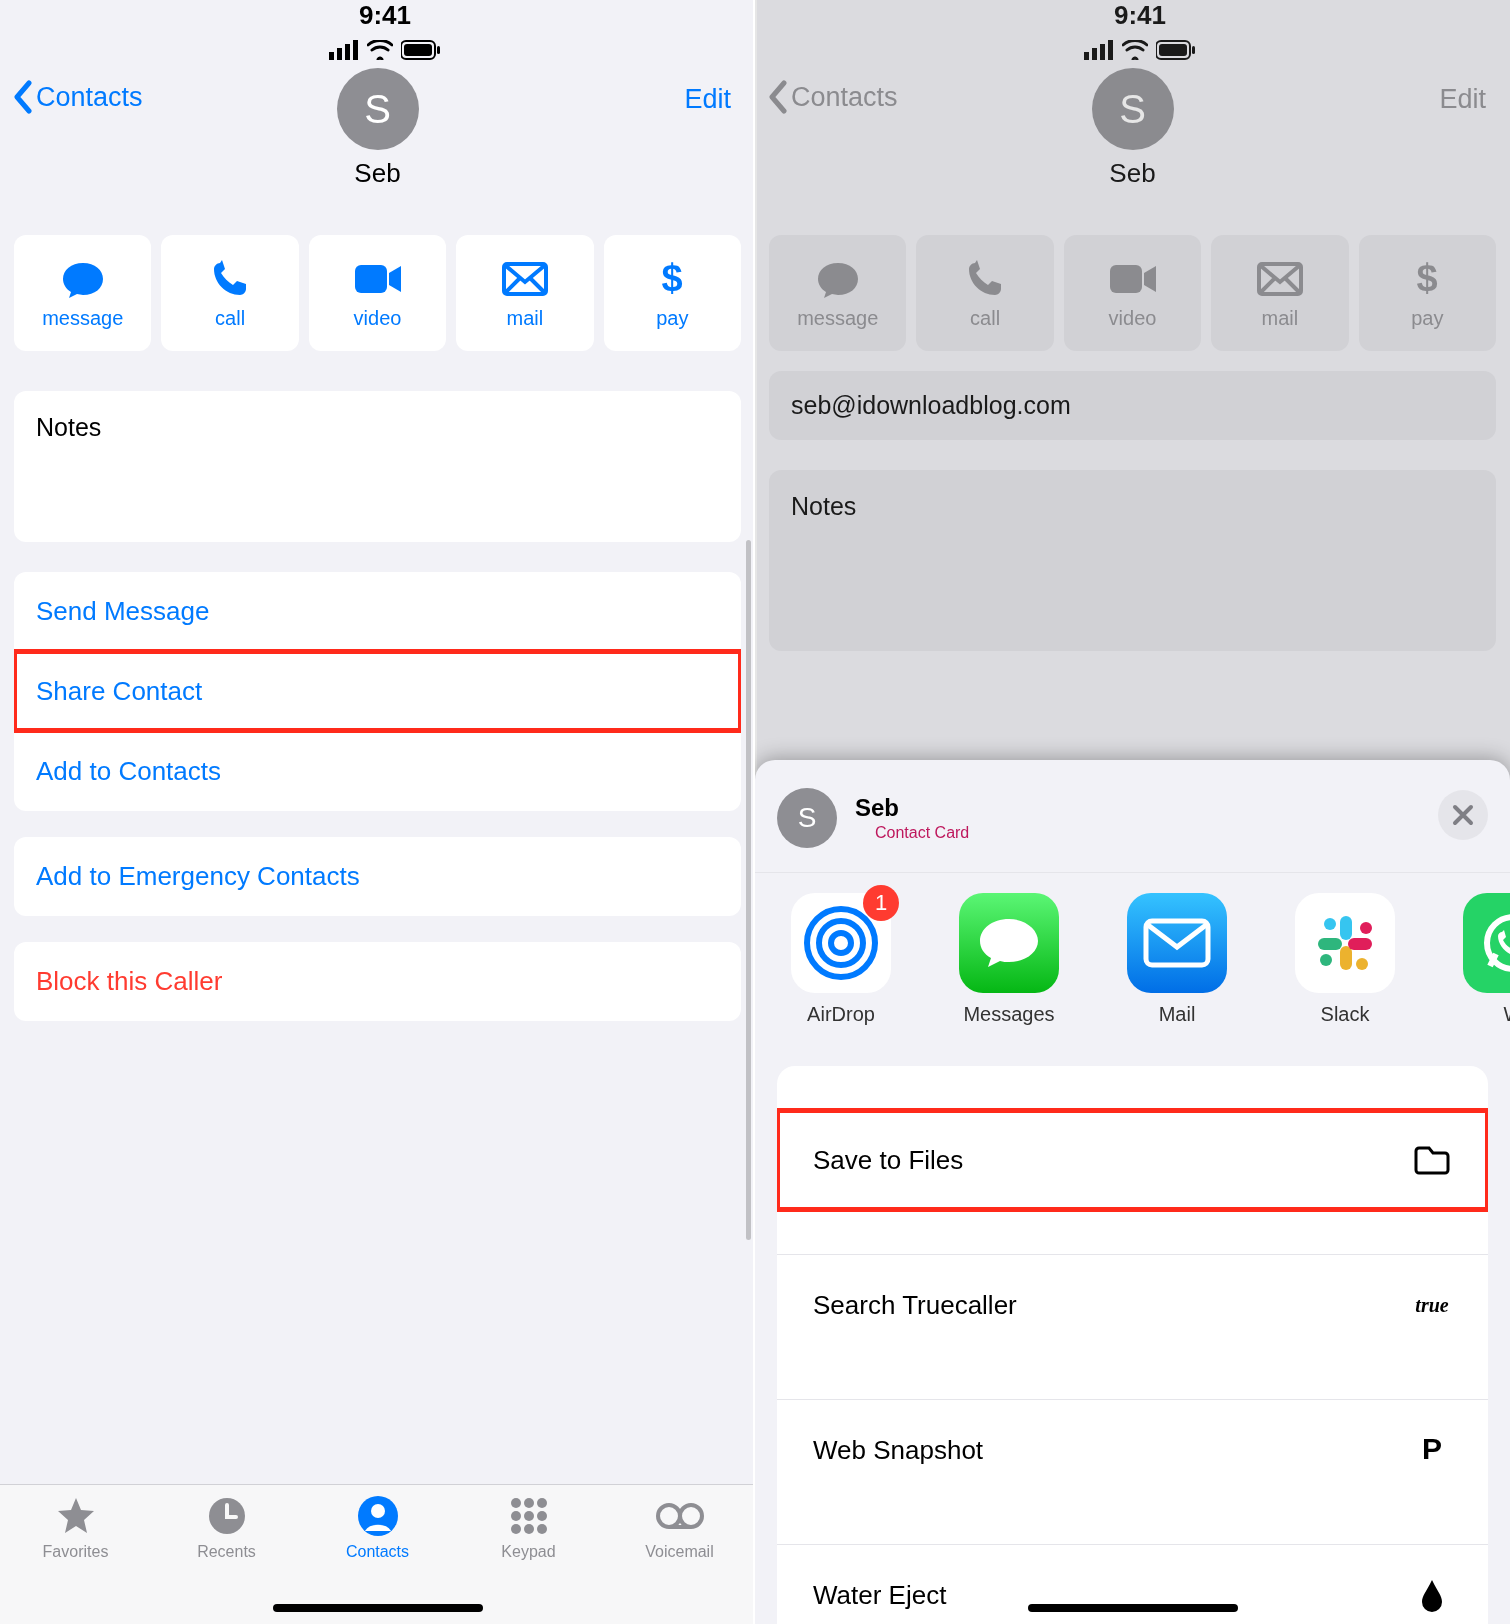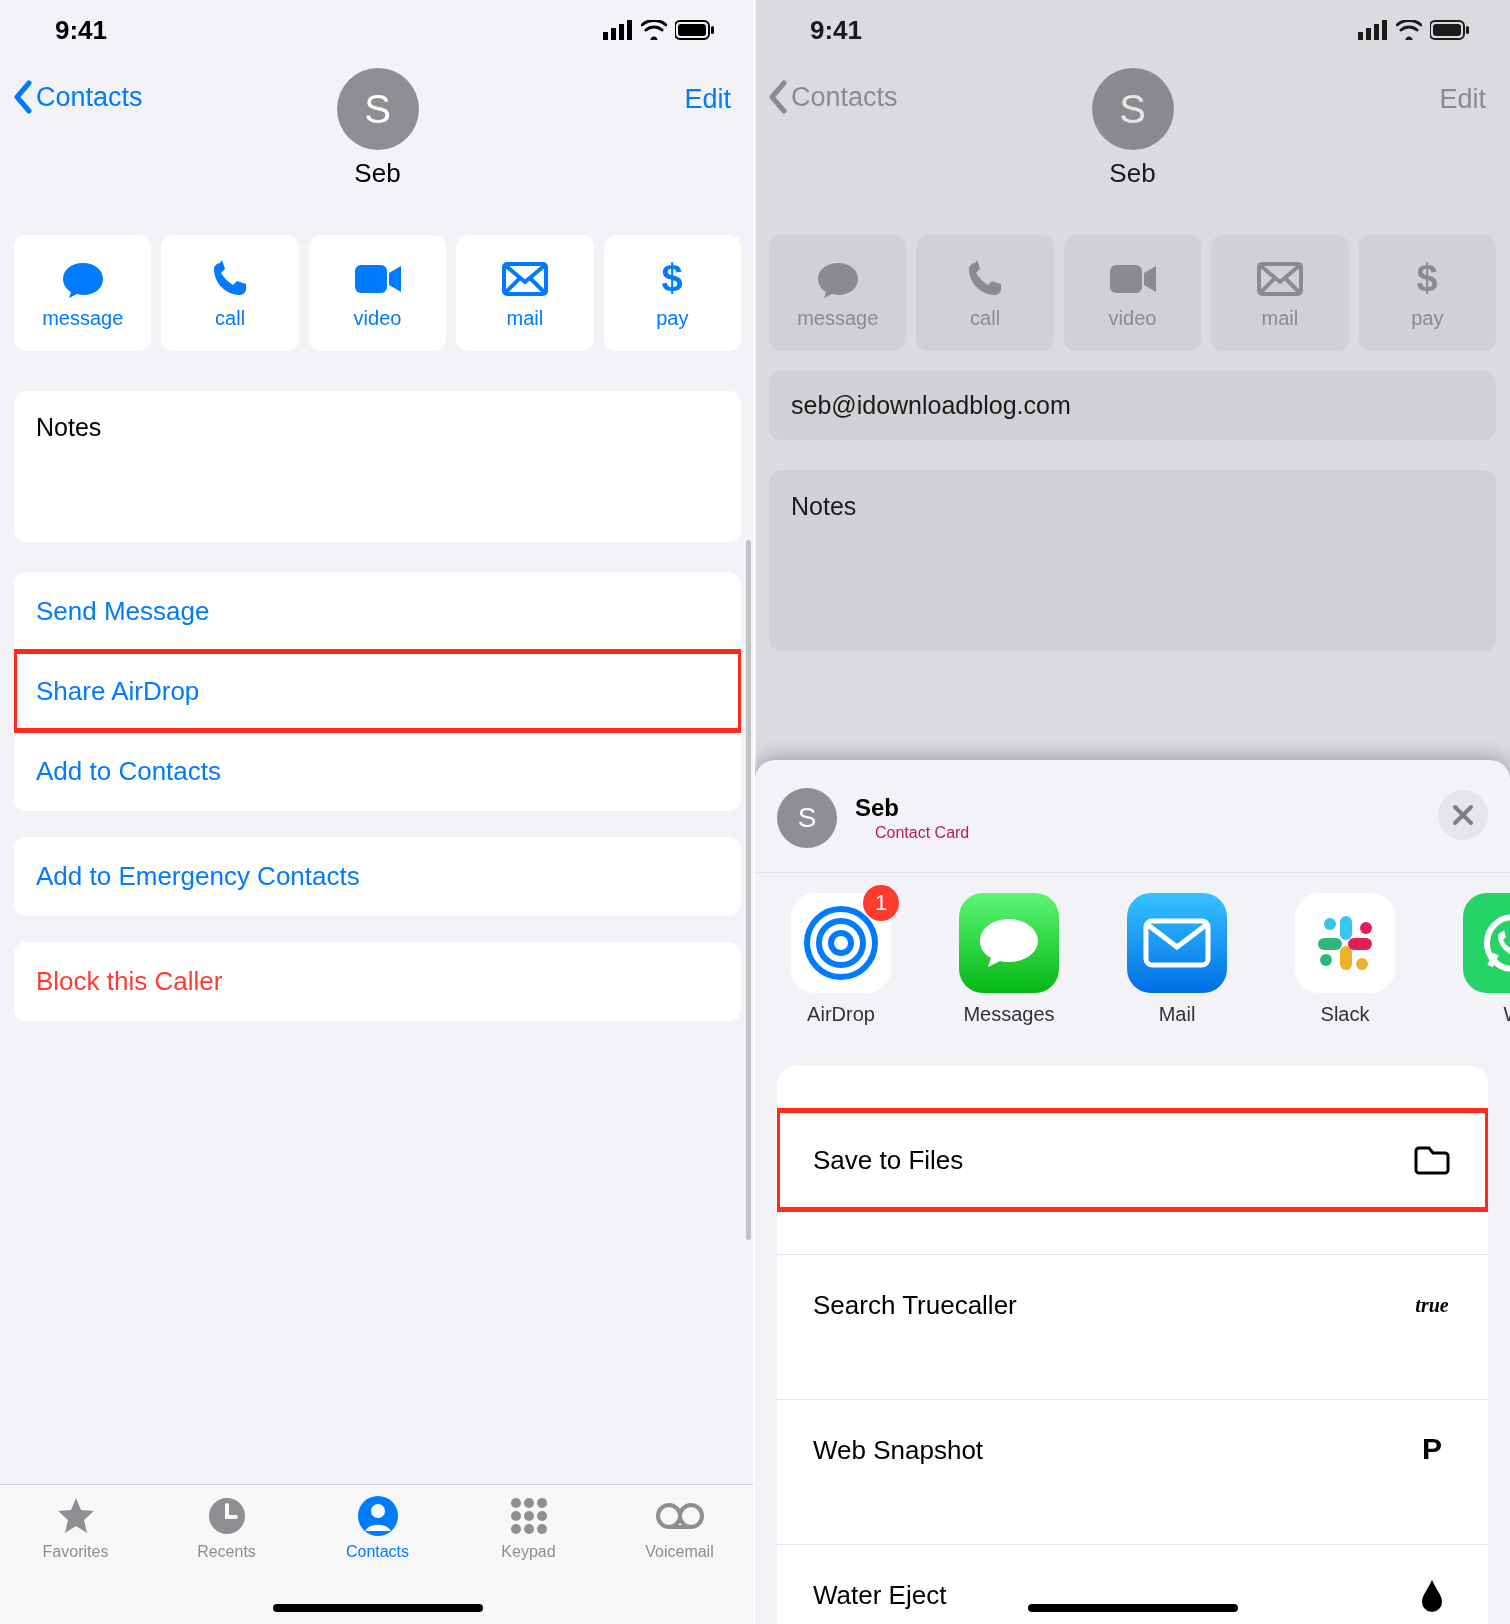--- a/index.html
+++ b/index.html
@@ -28,20 +28,21 @@
 
   
   .status-bar {
     height: 60px;
     display: flex;
     align-items: center;
     justify-content: space-between;
     padding: 0 40px 0 55px;
     font-size: 26px;
     font-weight: 600;
+    flex-direction: column;
   }
   .status-icons { display: flex; align-items: center; gap: 8px; }
   .status-icons svg { display:block; }
 
   
   .nav-header {
     position: relative;
     height: 165px;
   }
   .back {
@@ -329,21 +330,21 @@
       <div class="lbl">pay</div>
     </div>
   </div>
 
   <div class="notes-card">
     <span>Notes</span>
   </div>
 
   <div class="list-group">
     <div class="list-item">Send Message</div>
-    <div class="list-item highlight-red">Share AirDrop</div>
+    <div class="list-item highlight-red">Share Contact</div>
     <div class="list-item">Add to Contacts</div>
   </div>
 
   <div class="list-group single">
     <div class="list-item">Add to Emergency Contacts</div>
   </div>
 
 
   <div class="list-group single">
     <div class="list-item danger">Block this Caller</div>

